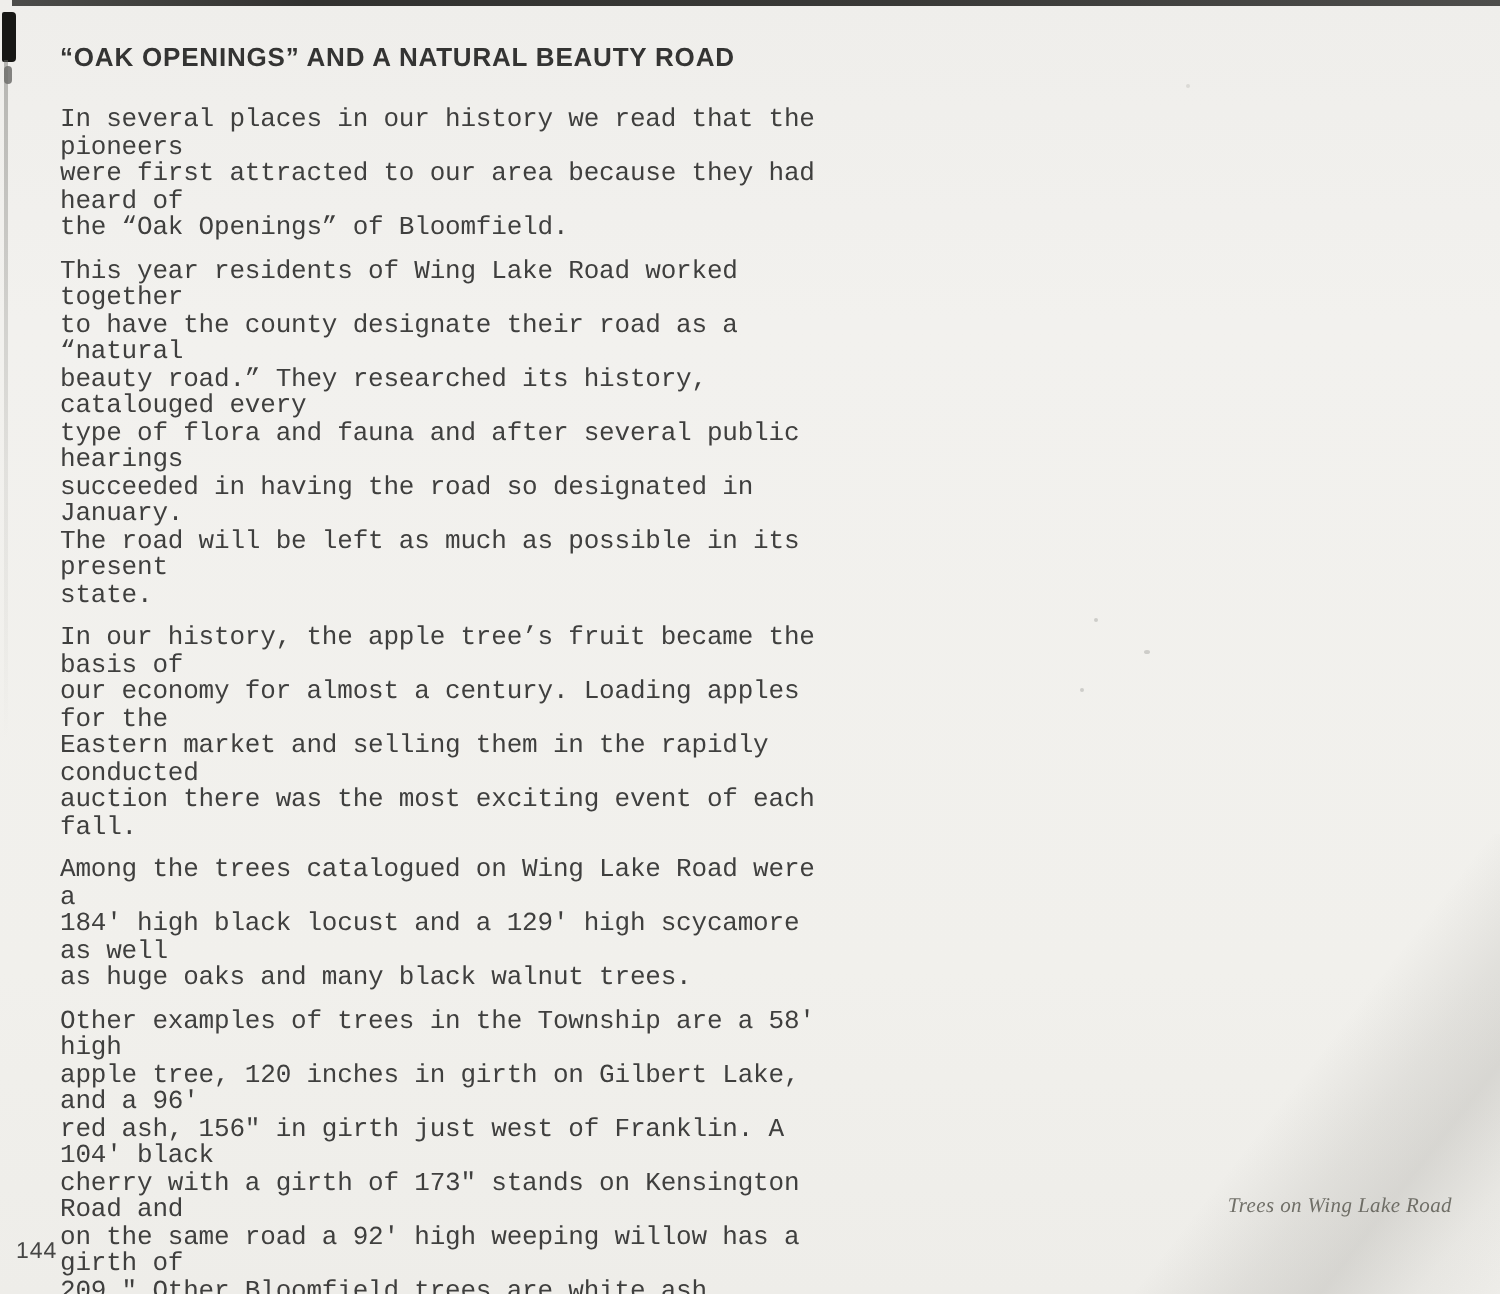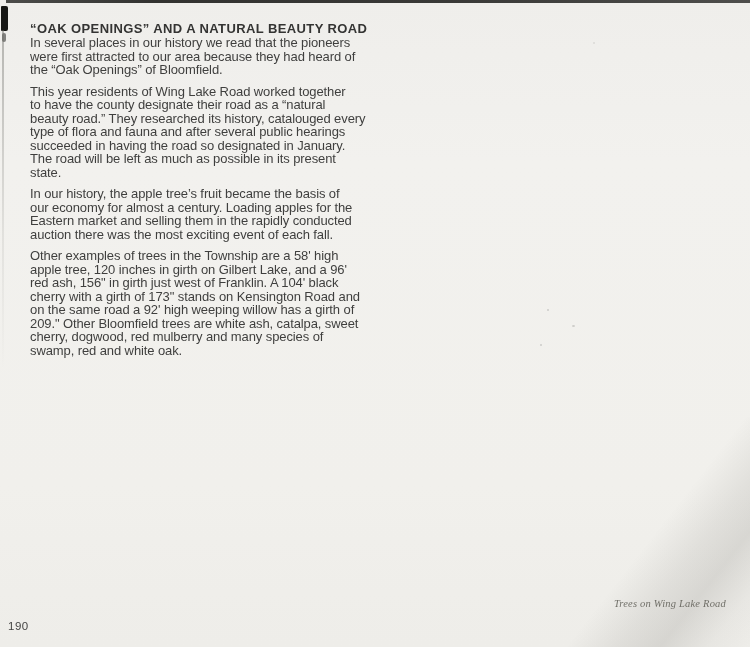--- a/index.html
+++ b/index.html
@@ -66,29 +66,31 @@
     position: absolute;
     top: 21px; left: 30px;
     width: 382px;
     color: #3d3d3c;
   }
   .doc-title {
     font-size: 13px;
     font-weight: bold;
     letter-spacing: 0.4px;
     color: #343433;
+    margin-bottom: 17px;
     white-space: nowrap;
   }
   .doc-paragraph {
     font-size: 13px;
     line-height: 13.5px;
     letter-spacing: -0.1px;
     white-space: pre-line;
     margin-bottom: 8px;
     color: #3f3f3e;
+    font-family: Liberation Mono, monospace;
   }
   .photo-caption {
     position: absolute;
     right: 24px;
     top: 598px;
     font-family: "Liberation Serif", serif;
     font-style: italic;
     font-size: 10.5px;
     color: #53524a;
     opacity: 0.8;
@@ -132,29 +134,32 @@
 type of flora and fauna and after several public hearings
 succeeded in having the road so designated in January.
 The road will be left as much as possible in its present
 state.</p>
 
     <p class="doc-paragraph">In our history, the apple tree’s fruit became the basis of
 our economy for almost a century. Loading apples for the
 Eastern market and selling them in the rapidly conducted
 auction there was the most exciting event of each fall.</p>
 
+    <p class="doc-paragraph">Among the trees catalogued on Wing Lake Road were a
+184' high black locust and a 129' high scycamore as well
+as huge oaks and many black walnut trees.</p>
 
     <p class="doc-paragraph">Other examples of trees in the Township are a 58' high
 apple tree, 120 inches in girth on Gilbert Lake, and a 96'
 red ash, 156" in girth just west of Franklin. A 104' black
 cherry with a girth of 173" stands on Kensington Road and
 on the same road a 92' high weeping willow has a girth of
 209." Other Bloomfield trees are white ash, catalpa, sweet
 cherry, dogwood, red mulberry and many species of
 swamp, red and white oak.</p>
   </div>
 
   <div class="photo-caption">Trees on Wing Lake Road</div>
 
-  <div class="page-number">190</div>
+  <div class="page-number">144</div>
 
   <div class="curl-shadow"></div>
 </div>
 
 </body></html>

